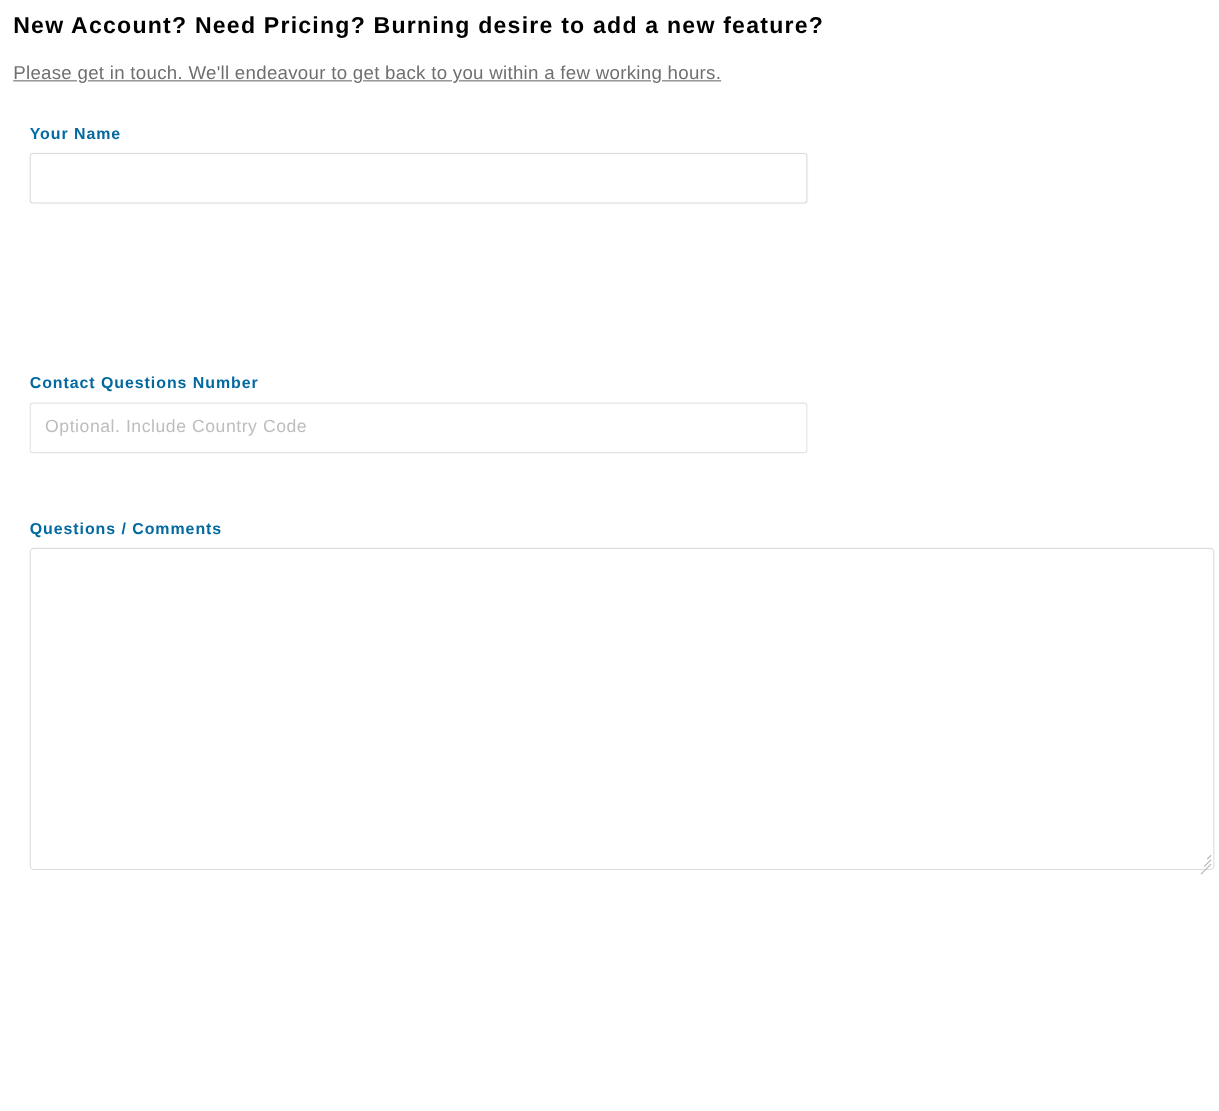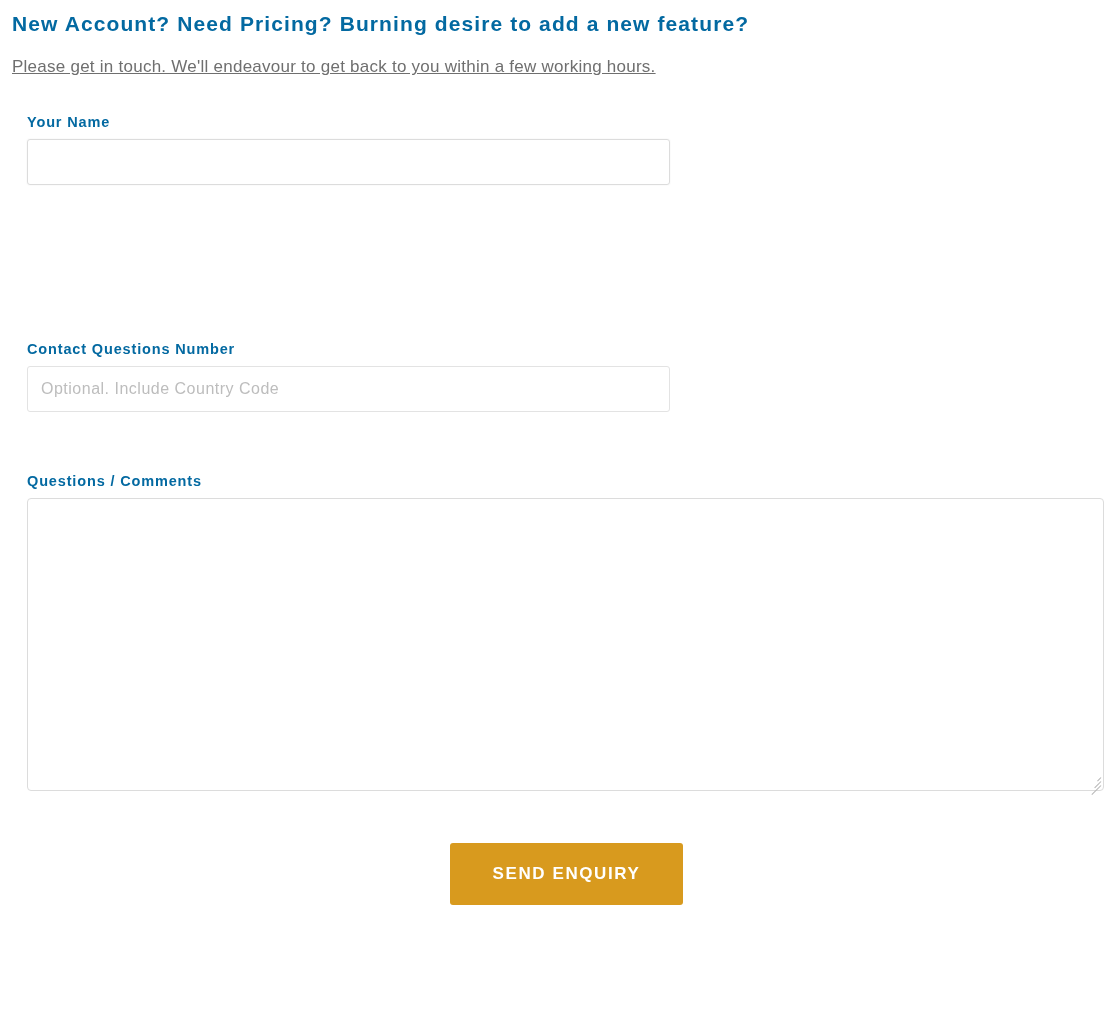--- a/index.html
+++ b/index.html
@@ -23,21 +23,21 @@
     padding: 0;
   }
 
   
   .intro-heading {
     margin: 0;
     padding: 10px 0 0 12px;
     font-size: 21px;
     font-weight: bold;
     letter-spacing: 1.1px;
-    color: #0369a1;
+    color: #000000;
     line-height: 1.35;
     white-space: nowrap;
   }
   .intro-sub {
     margin: 0;
     padding: 17px 0 0 12px;
     font-size: 17px;
     font-weight: normal;
     letter-spacing: 0.25px;
     color: #6f6f6f;
@@ -62,21 +62,21 @@
     letter-spacing: 0.85px;
     color: #0369a1;
     padding-left: 27px;
     margin: 0 0 9px 0;
   }
 
   .text-input {
     display: block;
     box-sizing: border-box;
     margin-left: 27px;
-    width: 643px;
+    width: 707px;
     height: 46px;
     border: 1px solid #dcdcdc;
     border-radius: 3px;
     background: #ffffff;
     font-family: "Liberation Sans", sans-serif;
     font-size: 16px;
     letter-spacing: 0.4px;
     color: #55606e;
     padding: 0 13px;
     outline: none;
@@ -196,18 +196,15 @@
       <div class="textarea-wrap">
         <textarea class="textarea" placeholder="" style=""></textarea>
         <span class="resize-grip">
           <span class="l1"></span>
           <span class="l2"></span>
           <span class="l3"></span>
         </span>
       </div>
     </div>
 
-    <div class="submit-row">
-      <button class="submit-button">Send Enquiry</button>
-    </div>
 
   </div>
 </div>
 
 </body></html>

